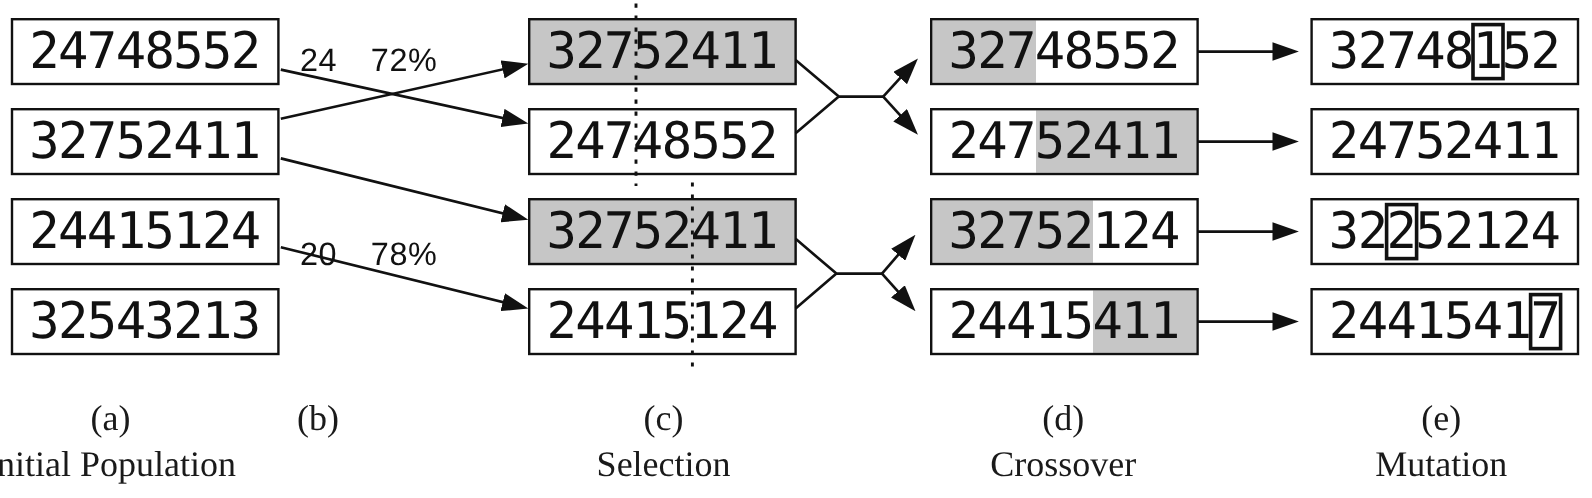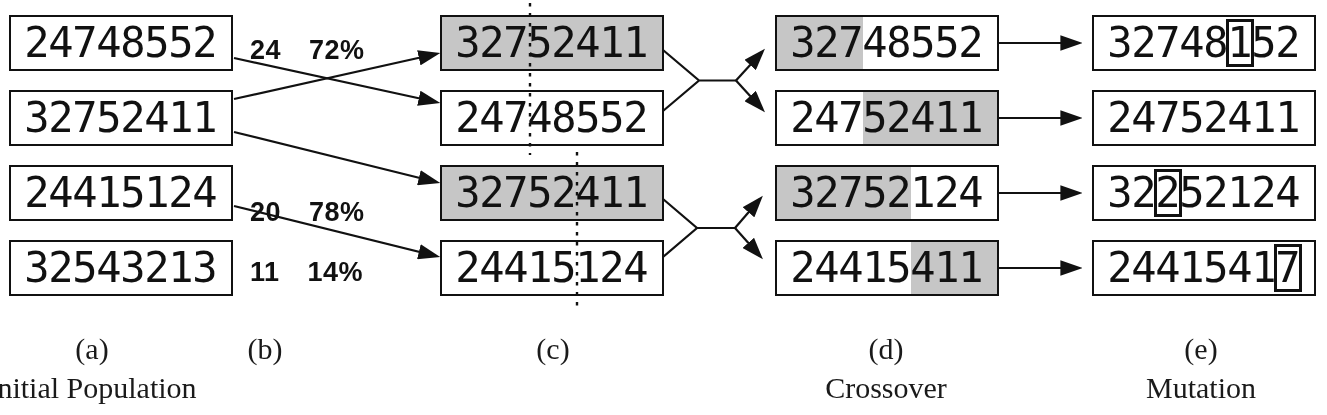--- a/index.html
+++ b/index.html
@@ -12,21 +12,21 @@
          box-sizing:border-box;display:flex;justify-content:center;align-items:center;z-index:2;}
   .cell{width:24px;height:100%;display:flex;align-items:center;justify-content:center;
         font-family:"DejaVu Sans Mono",monospace;font-size:42px;line-height:1;color:#111;}
   .cell.boxed{outline:3.5px solid #111;outline-offset:-1px;height:44px;align-self:center;}
 
   .col-a{left:9px;}  .col-c{left:440px;} .col-d{left:775px;} .col-e{left:1092px;}
   .row-0{top:15px;}  .row-1{top:90px;}   .row-2{top:165px;}  .row-3{top:240px;}
 
   
   .fitness{position:absolute;left:250px;height:32px;display:flex;gap:28px;align-items:center;
-           font-weight:bold;font-size:27px;letter-spacing:.5px;z-index:2;}
+           font-weight:normal;font-size:27px;letter-spacing:.5px;z-index:2;}
   .fit-0{top:34px;} .fit-1{top:108px;} .fit-2{top:196px;} .fit-3{top:256px;}
 
   
   .coltag,.colname{position:absolute;transform:translateX(-50%);white-space:nowrap;
                    font-family:"Liberation Serif",serif;color:#1a1a1a;z-index:2;}
   .coltag{top:332px;font-size:30px;}
   .colname{top:371px;font-size:30px;}
   .lab-a{left:92px;} .lab-b{left:265px;} .lab-c{left:553px;} .lab-d{left:886px;} .lab-e{left:1201px;}
 </style>
 </head>
@@ -109,24 +109,20 @@
     </div>
 
   <div class="fitness fit-0">
     <span>24</span>
     <span>72%</span>
   </div>
   <div class="fitness fit-2">
     <span>20</span>
     <span>78%</span>
   </div>
-  <div class="fitness fit-3">
-    <span>11</span>
-    <span>14%</span>
-  </div>
 
   <div class="chrom col-c row-0" style="background: rgb(198, 198, 198);">
       <span class="cell">3</span>
       <span class="cell">2</span>
       <span class="cell">7</span>
       <span class="cell">5</span>
       <span class="cell">2</span>
       <span class="cell">4</span>
       <span class="cell">1</span>
       <span class="cell">1</span>
@@ -244,16 +240,17 @@
       <span class="cell boxed">7</span>
     </div>
 
   <div class="coltag lab-a">(a)</div>
   <div class="coltag lab-b">(b)</div>
   <div class="coltag lab-c">(c)</div>
   <div class="coltag lab-d">(d)</div>
   <div class="coltag lab-e">(e)</div>
 
   <div class="colname lab-a">Initial Population</div>
+  <div class="colname lab-c">Selection</div>
   <div class="colname lab-d">Crossover</div>
   <div class="colname lab-e">Mutation</div>
 
 </div>
 
 </body></html>

